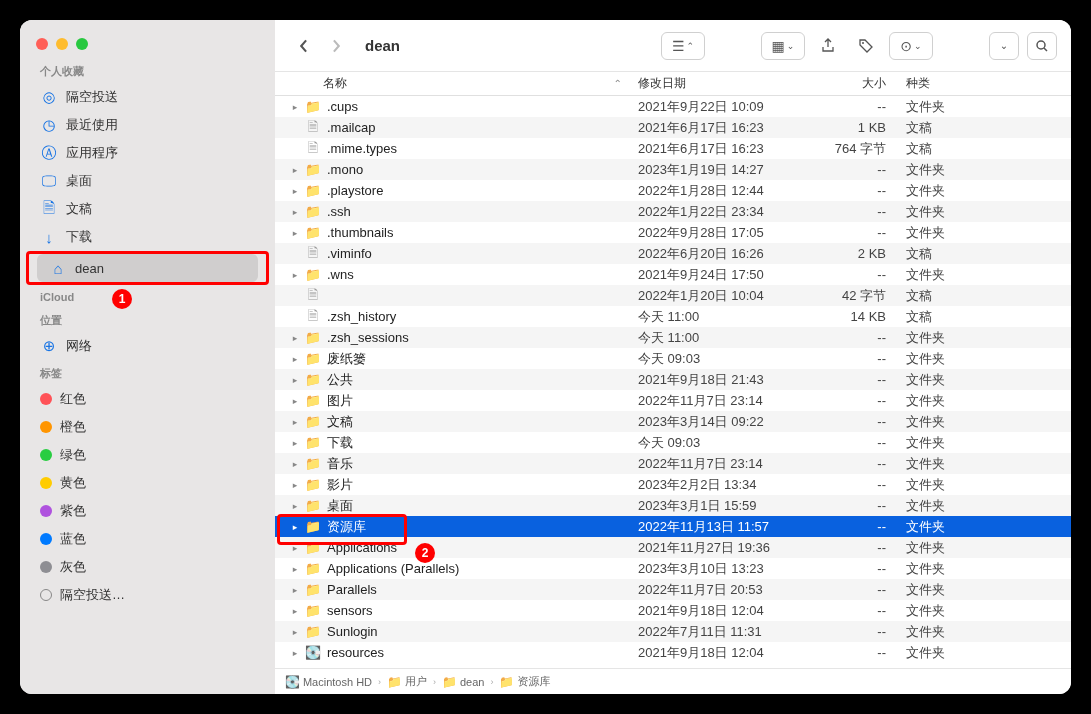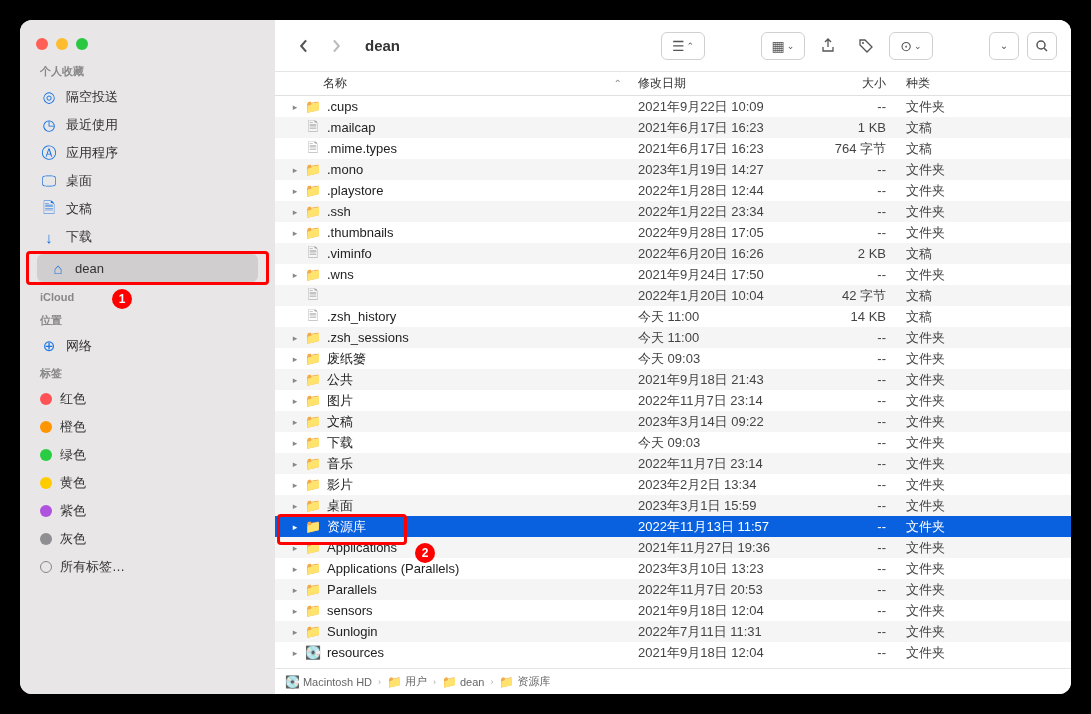--- a/index.html
+++ b/index.html
@@ -145,26 +145,30 @@
           </div>
           <div class="sb-item">
             <span class="tag-dot" style="background:#ffcc00"></span>
             <span>黄色</span>
           </div>
           <div class="sb-item">
             <span class="tag-dot" style="background:#af52de"></span>
             <span>紫色</span>
           </div>
           <div class="sb-item">
+            <span class="tag-dot" style="background:#007aff"></span>
+            <span>蓝色</span>
+          </div>
+          <div class="sb-item">
             <span class="tag-dot" style="background:#8e8e93"></span>
             <span>灰色</span>
           </div>
           <div class="sb-item">
             <span class="tag-circle"></span>
-            <span>所有标签…</span>
+            <span>隔空投送…</span>
           </div>
         </div>
     </div>
   </div>
 
   <div class="main">
     <div class="toolbar">
       <div class="nav-btns">
         <button class="tb-btn">
             <svg width="14" height="14" viewBox="0 0 10 10">

